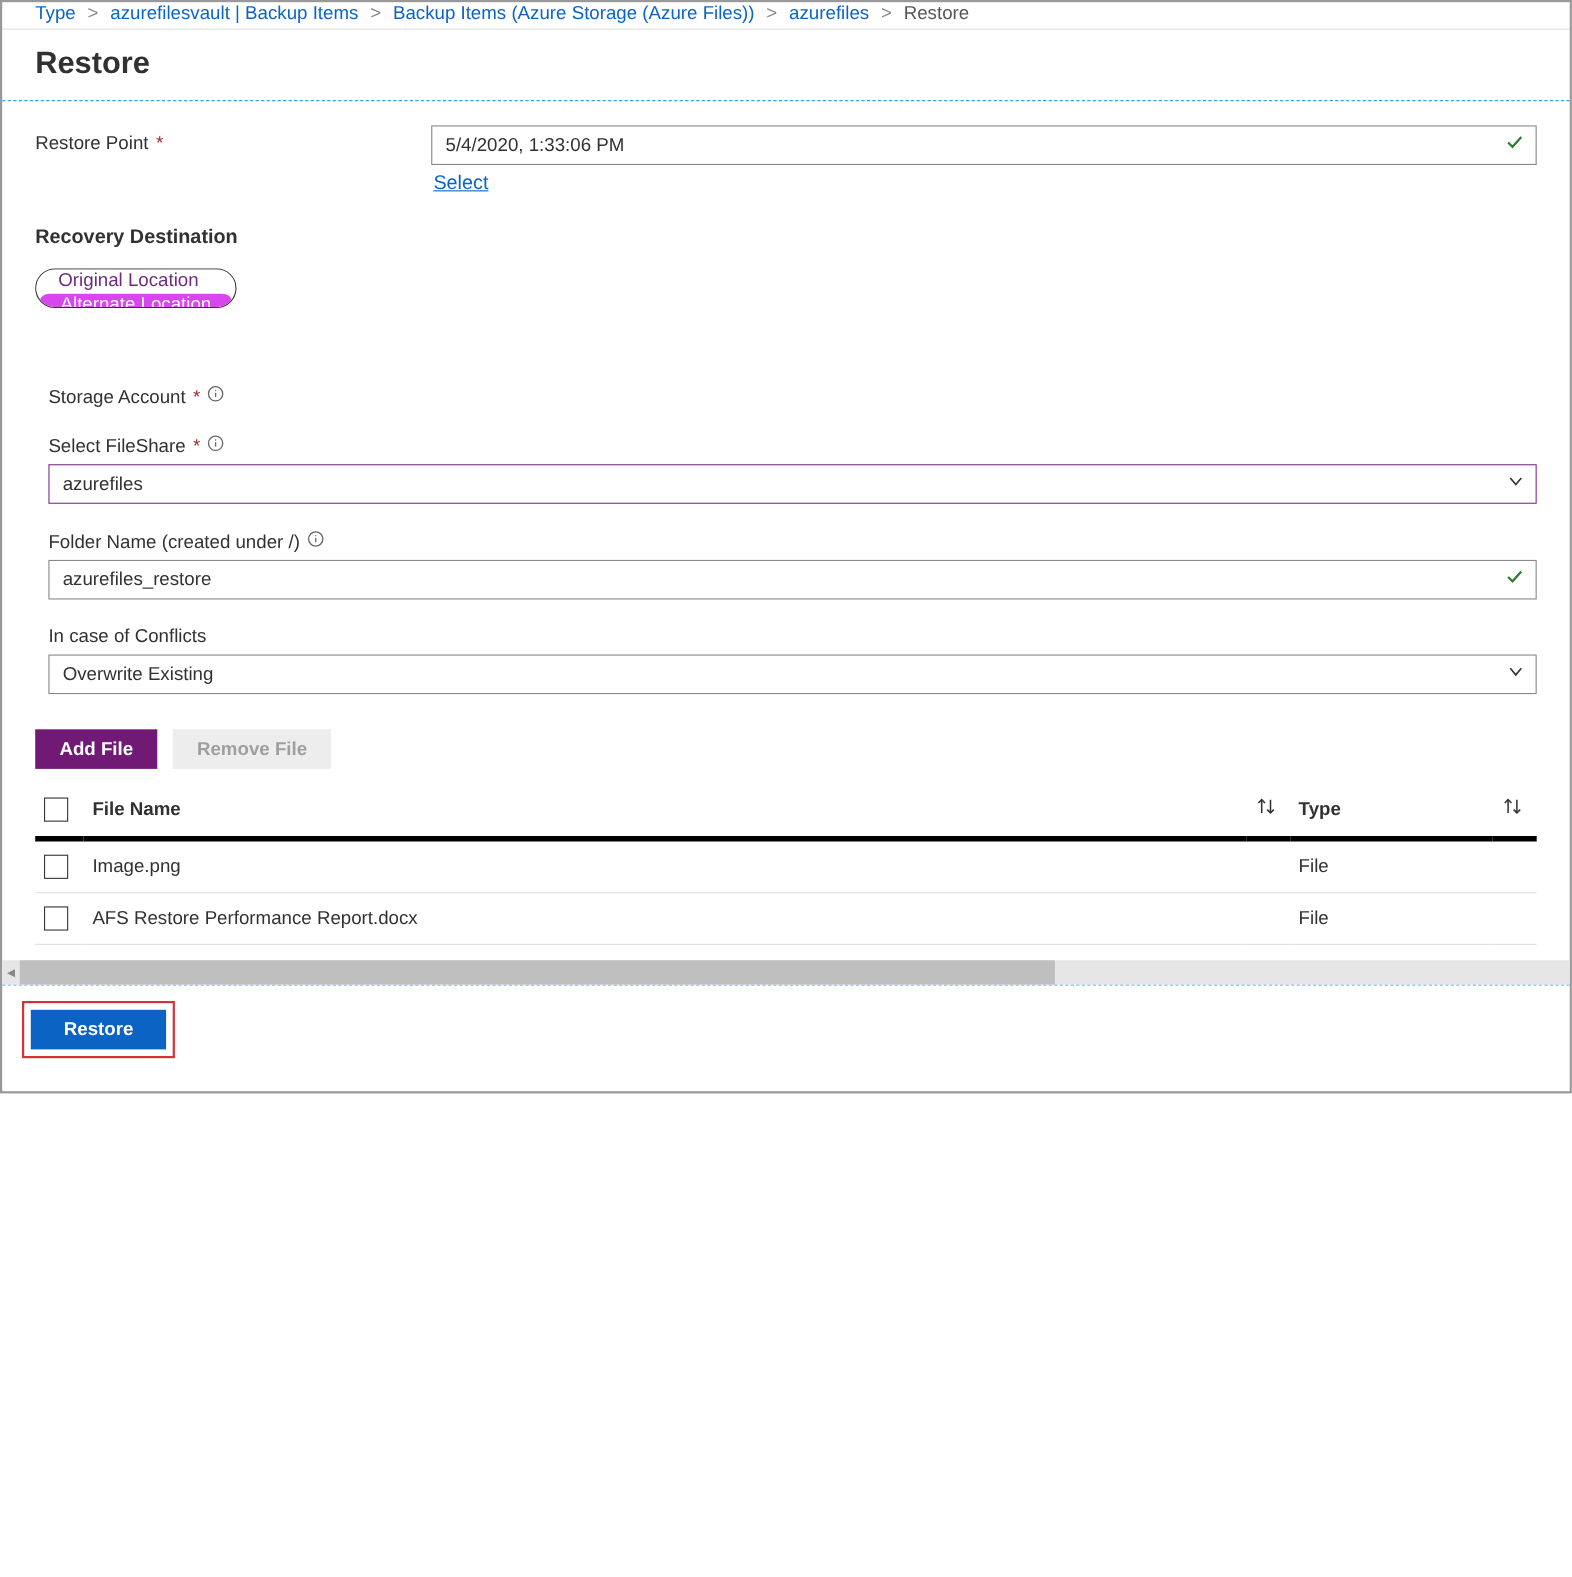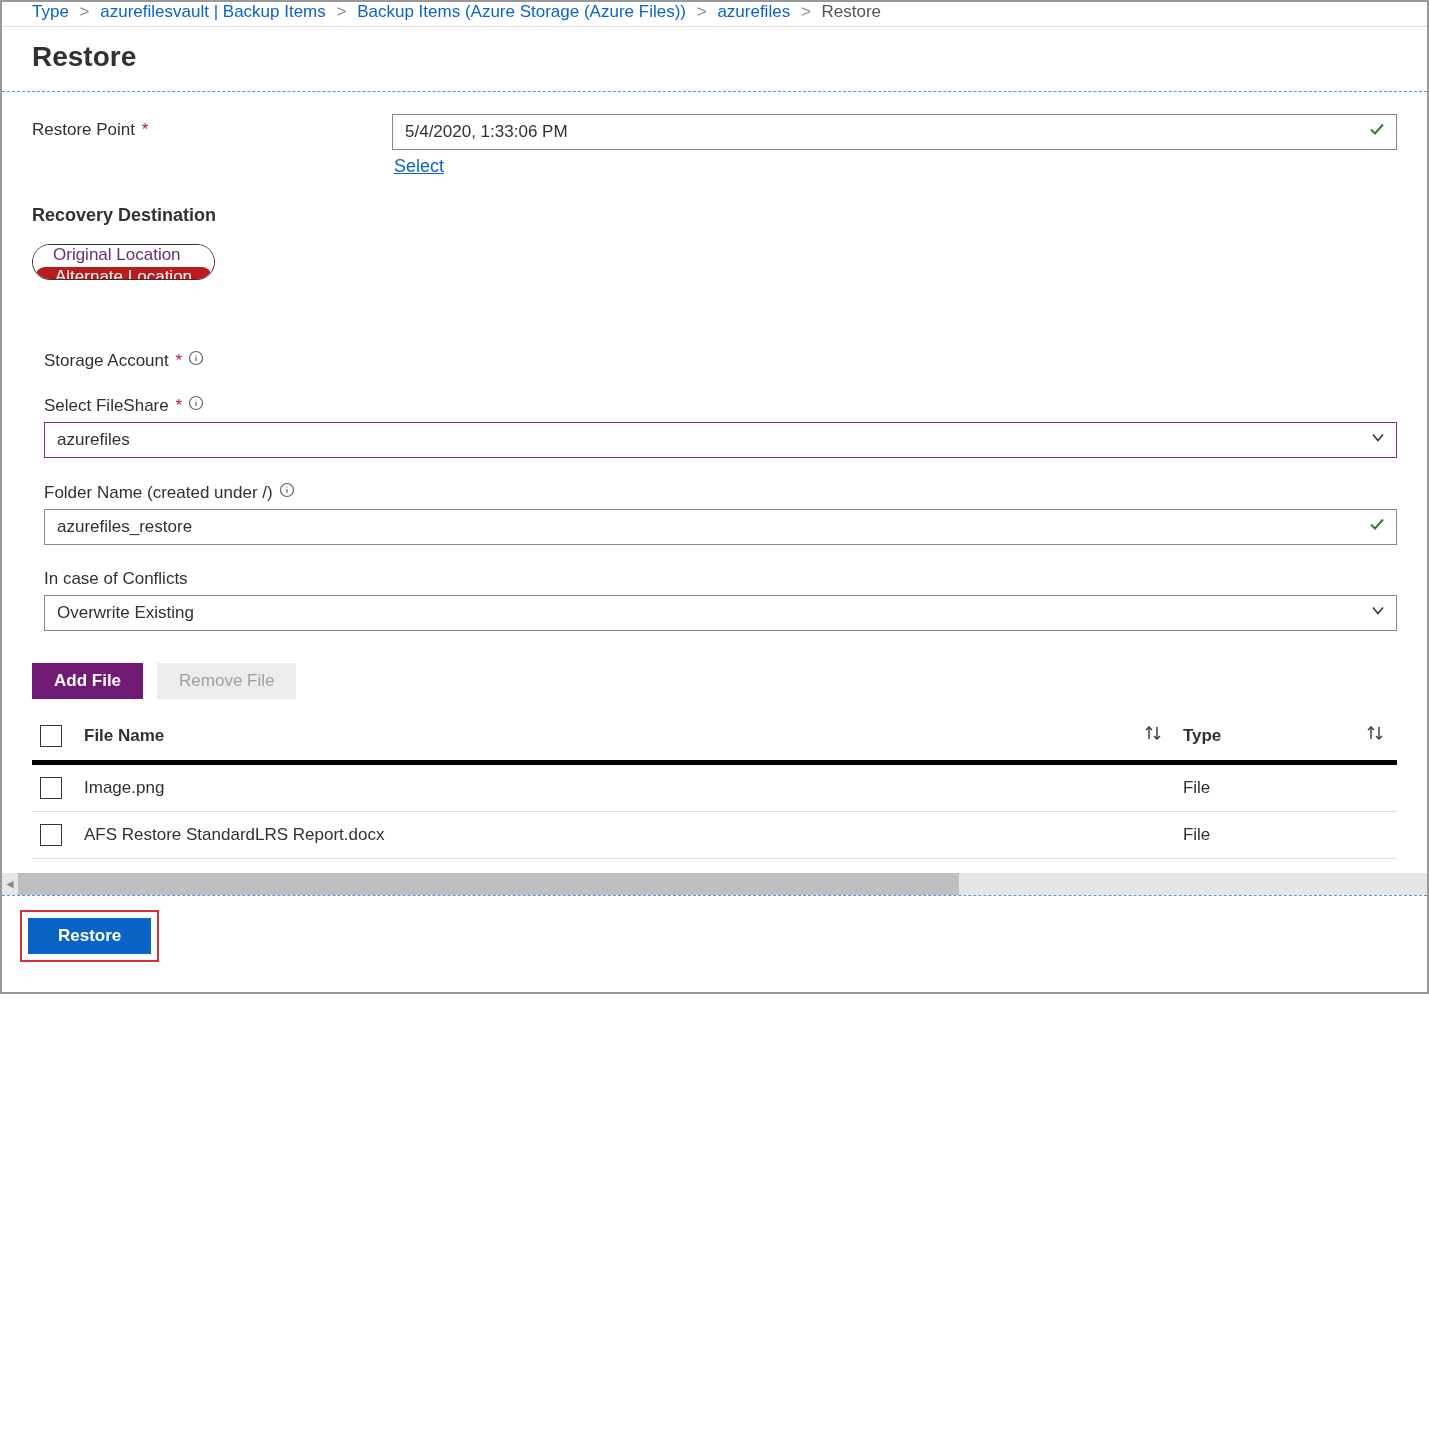--- a/index.html
+++ b/index.html
@@ -85,21 +85,21 @@
   }
   .pill {
     padding: 0 20px;
     display: flex;
     align-items: center;
     font-size: 17px;
     cursor: pointer;
   }
   .pill.inactive { color: #6b2d7a; background: #fff; }
   .pill.active {
-    background: #b91c1c;
+    background: #d946ef;
     color: #fff;
     border-radius: 20px;
     margin: 2px;
   }
   .stack-field { margin-bottom: 24px; margin-left: 12px; }
   .stack-field .slabel {
     font-size: 17px;
     margin-bottom: 6px;
     display: flex;
     align-items: center;
@@ -112,21 +112,21 @@
     padding: 0 22px;
     font-size: 17px;
     font-weight: 600;
     border: none;
     cursor: pointer;
     display: inline-flex;
     align-items: center;
     justify-content: center;
   }
   .btn-primary { background: #701a75; color: #fff; }
-  .btn-disabled { background: #ededed; color: #a19f9d; font-weight: 400; cursor: default; }
+  .btn-disabled { background: #ededed; color: #a19f9d; font-weight: 700; cursor: default; }
   .table { width: 100%; border-collapse: collapse; }
   .table th, .table td {
     text-align: left;
     padding: 12px 8px;
     font-size: 17px;
   }
   .table thead th { font-weight: 700; border-bottom: 5px solid #000000; margin-left: 15px; }
   .table tbody td { border-bottom: 1px solid #e1dfdd; }
   .chk {
     width: 22px; height: 22px;
@@ -325,21 +325,21 @@
       <tbody>
         <tr>
           <td class="col-chk"><span class="chk"></span></td>
           <td>Image.png</td>
           <td></td>
           <td>File</td>
           <td></td>
         </tr>
         <tr>
           <td class="col-chk"><span class="chk"></span></td>
-          <td>AFS Restore StandardLRS Report.docx</td>
+          <td>AFS Restore Performance Report.docx</td>
           <td></td>
           <td>File</td>
           <td></td>
         </tr>
       </tbody>
     </table>
 
   </div>
 
   <div class="scroll-strip">

